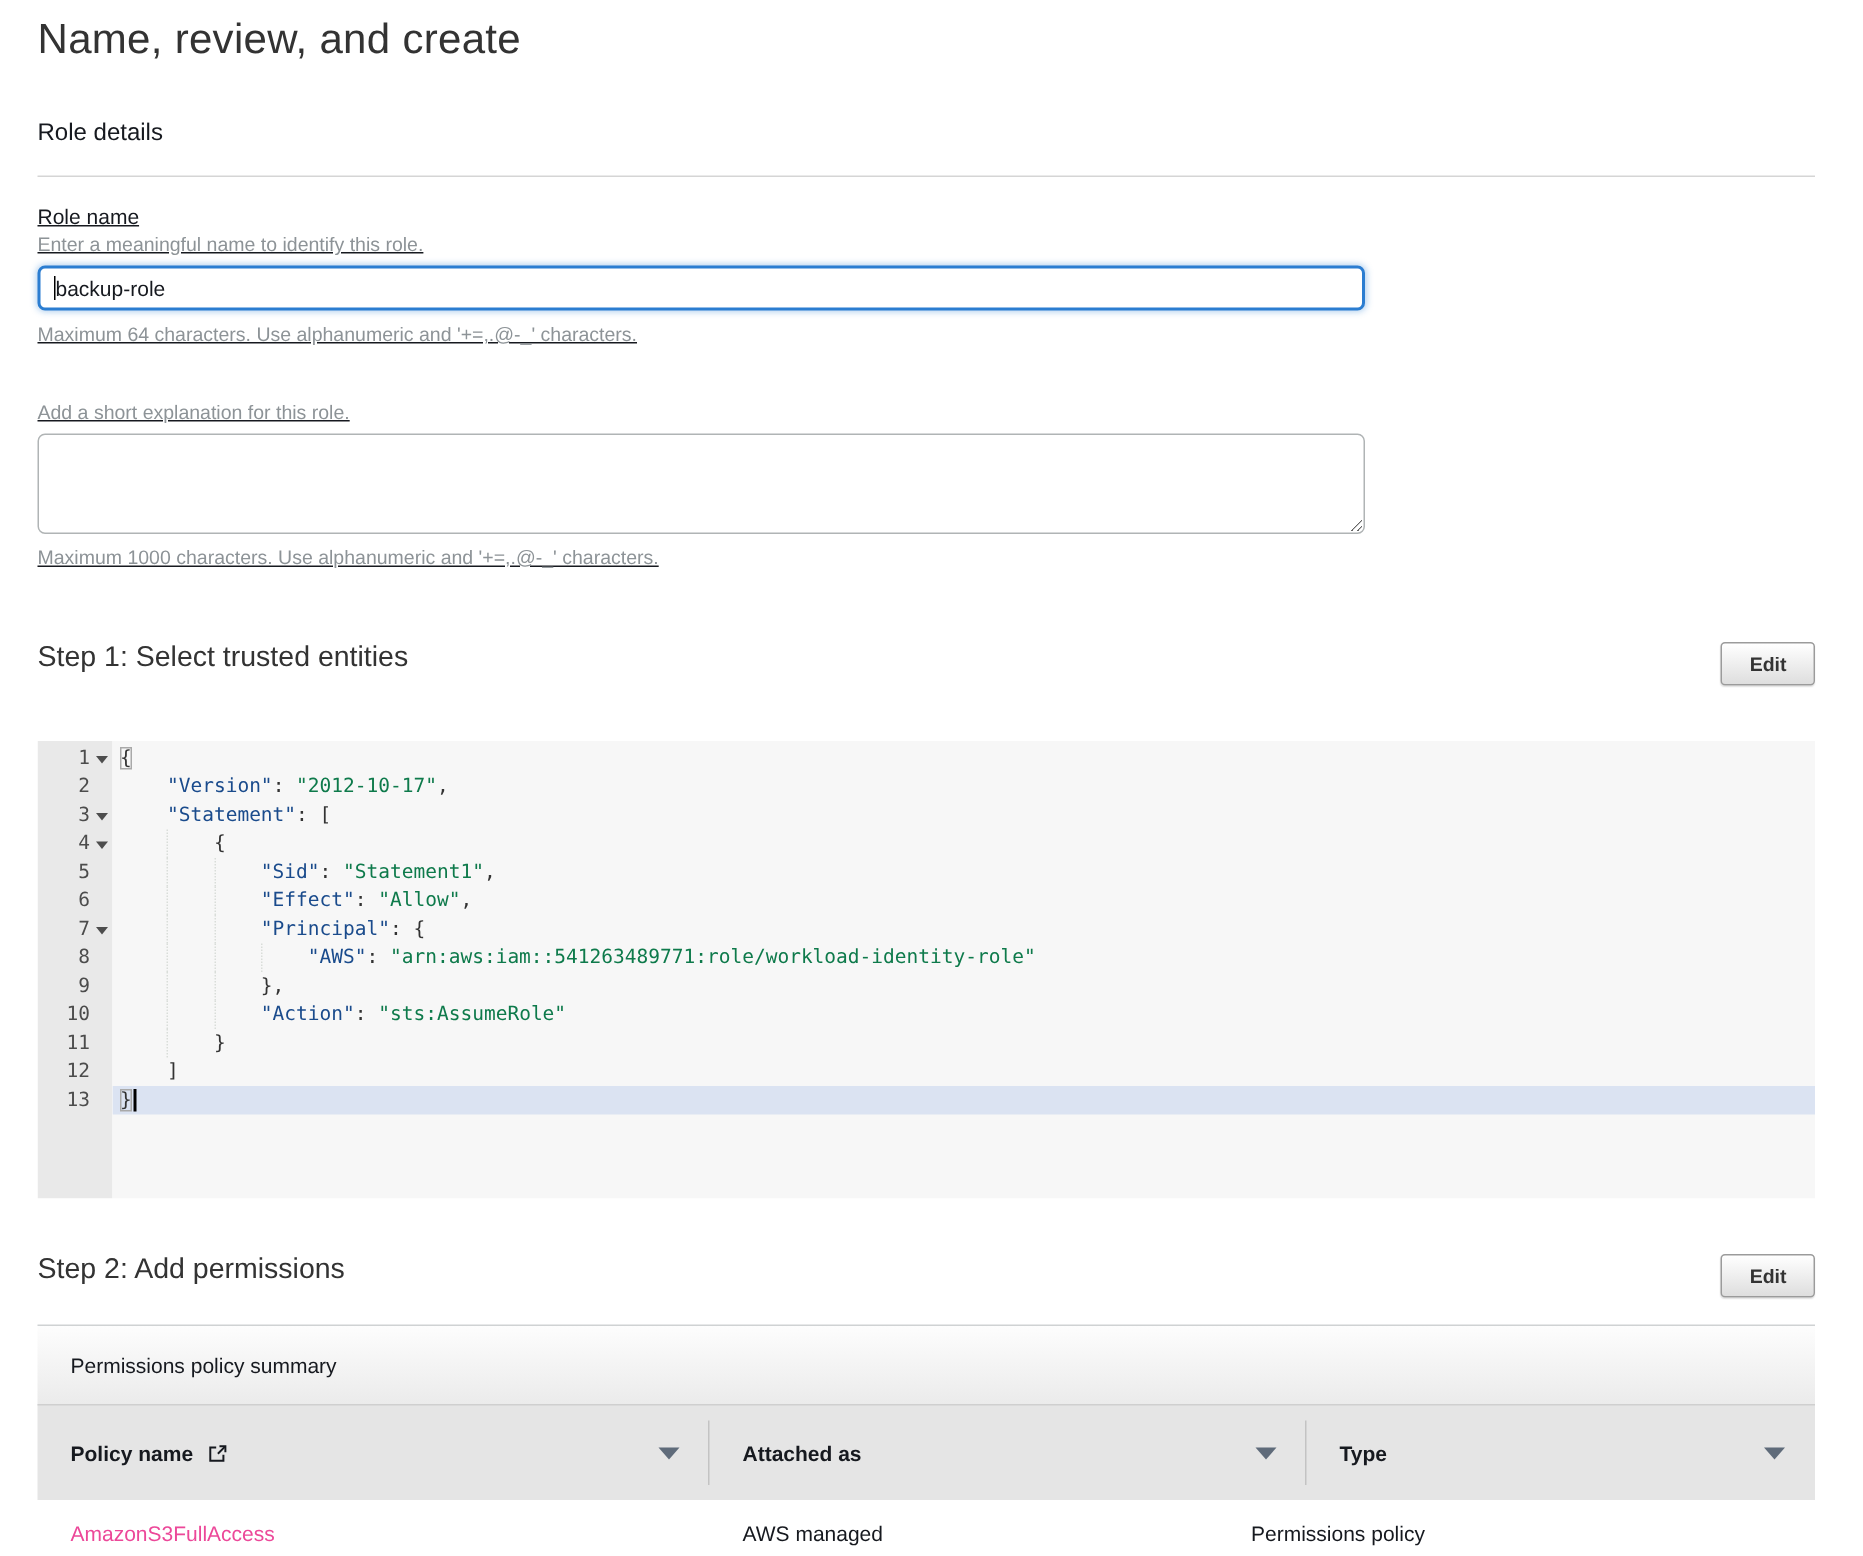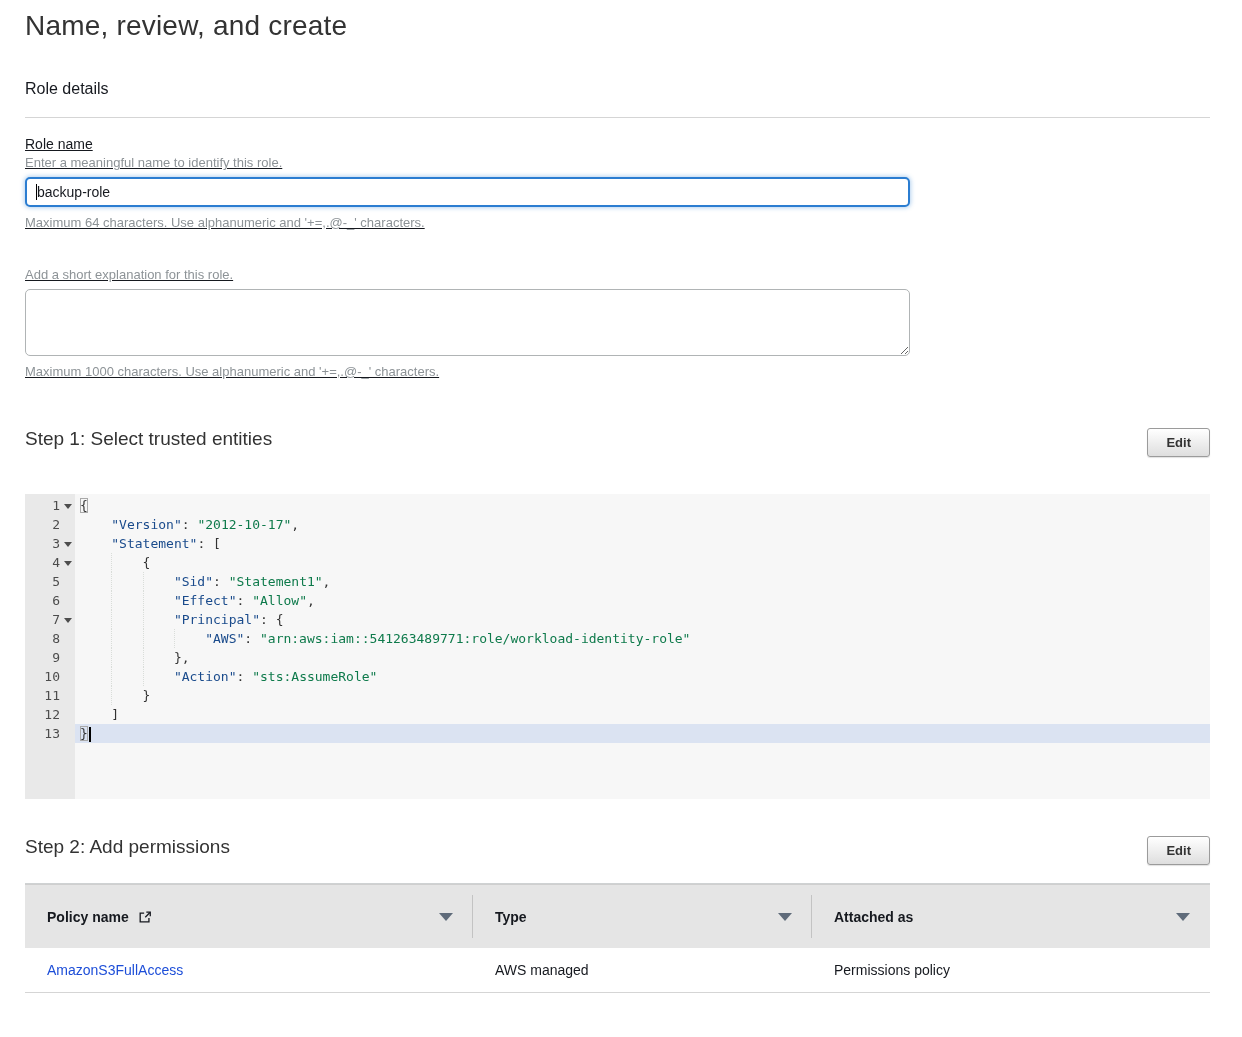--- a/index.html
+++ b/index.html
@@ -211,21 +211,21 @@
   .ext-link-icon { display: inline-block; margin-left: 2px; }
   .tbl-row {
     display: flex;
     align-items: center;
     height: 45px;
     background: #fff;
     border-bottom: 1px solid #d5d5d5;
     font-size: 14px;
   }
   .tbl-cell { padding: 0 20px 0 22px; }
-  .policy-link { color: #1d4ed8; text-decoration: none; cursor: pointer; }
+  .policy-link { color: #ec4899; text-decoration: none; cursor: pointer; }
 
   .col-0 { width: 448px; flex: none; }
   .col-1 { width: 339px; flex: none; }
   .col-2 { width: 398px; flex: none; }
 </style>
 </head>
 <body>
 
 <div class="page">
 
@@ -287,35 +287,36 @@
         <div class="code-line active"><span class="tok-p bracket-box">}</span><span class="code-cursor"></span></div>
       </div>
   </div>
 
   <div class="step-row step2">
     <h3 class="step-title">Step 2: Add permissions</h3>
     <button class="edit-btn">Edit</button>
   </div>
 
   <div class="panel">
+    <div class="panel-header">Permissions policy summary</div>
     <div class="tbl-head" id="tbl-head">
         <div class="tbl-head-cell col-0">
           <span class="head-label">Policy name<svg class="ext-link-icon" width="14" height="14" viewBox="0 0 16 16">
               <path d="M12.5 9v4.5h-10v-10H7" fill="none" stroke="#16191f" stroke-width="1.5"></path>
               <path d="M9.5 2.5H14V7" fill="none" stroke="#16191f" stroke-width="1.5"></path>
               <path d="M13.7 2.8 8.3 8.2" fill="none" stroke="#16191f" stroke-width="1.5"></path>
             </svg></span>
           <span class="filter-caret"></span>
         </div>
+        <div class="tbl-head-cell col-2">
+          <span class="head-label">Attached as</span>
+          <span class="filter-caret"></span>
+        </div>
         <div class="tbl-head-cell col-1">
           <span class="head-label">Type</span>
-          <span class="filter-caret"></span>
-        </div>
-        <div class="tbl-head-cell col-2">
-          <span class="head-label">Attached as</span>
           <span class="filter-caret"></span>
         </div>
       </div>
     <div id="tbl-body">
         <div class="tbl-row">
           <div class="tbl-cell col-0"><a class="policy-link">AmazonS3FullAccess</a></div>
           <div class="tbl-cell col-1">AWS managed</div>
           <div class="tbl-cell col-2">Permissions policy</div>
         </div>
       </div>

